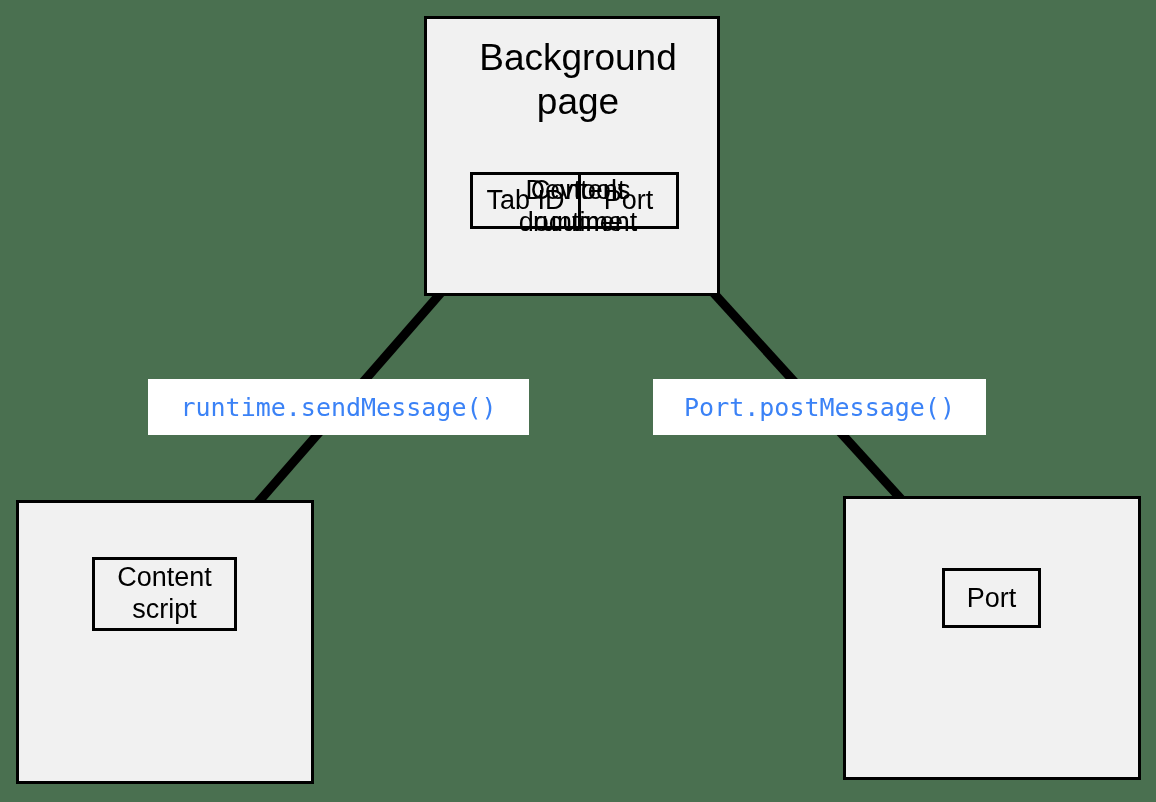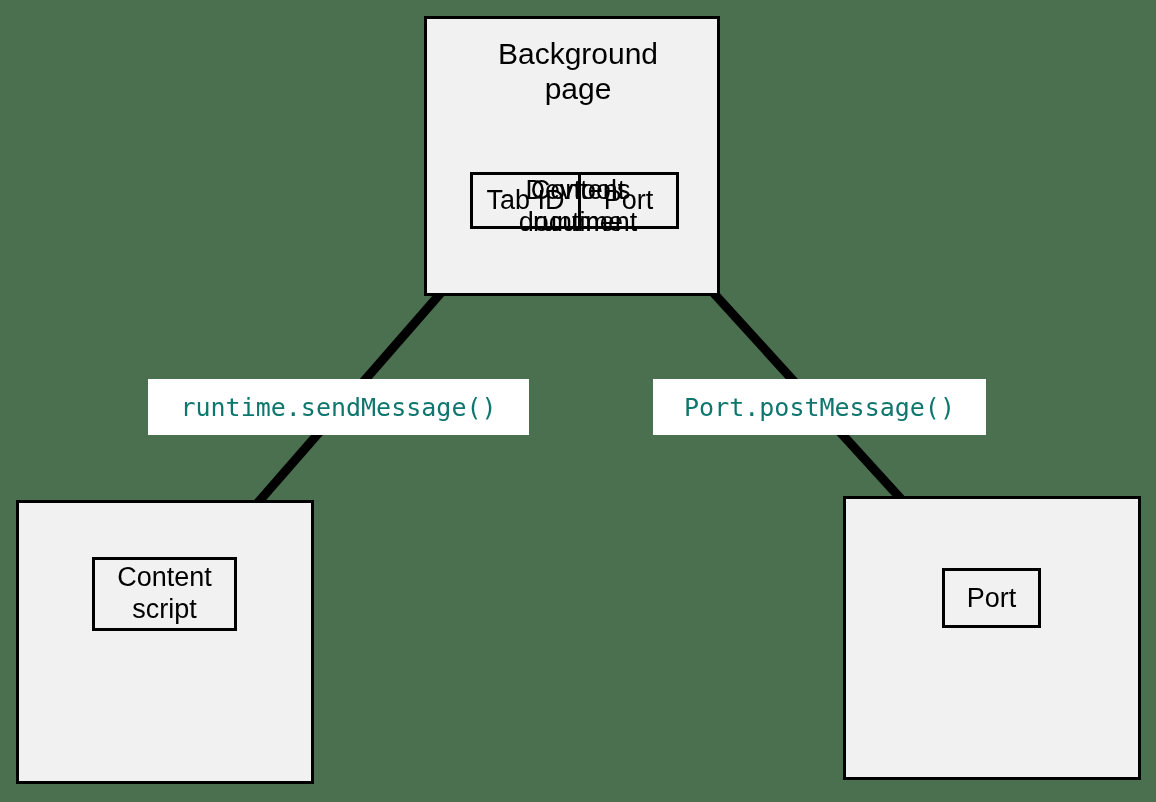--- a/index.html
+++ b/index.html
@@ -47,21 +47,21 @@
   }
   
   #bg-page {
     left: 424px;
     top: 16px;
     width: 296px;
     height: 280px;
   }
   #bg-page-title {
     top: 36px;
-    font-size: 30px;
+    font-size: 37px;
   }
   
   #kv-table {
     position: absolute;
     left: 470px;
     top: 172px;
     width: 209px;
     height: 57px;
     display: flex;
     border: 3px solid #000;
@@ -118,21 +118,21 @@
     left: 942px;
     top: 568px;
     width: 99px;
     height: 60px;
     font-size: 27px;
   }
   
   .edge-label {
     position: absolute;
     background: #ffffff;
-    color: #0f766e;
+    color: #3b82f6;
     display: flex;
     align-items: center;
     justify-content: center;
     font-family: "DejaVu Sans Mono", "Liberation Mono", monospace;
     font-size: 25px;
     letter-spacing: 0px;
     box-sizing: border-box;
   }
   #label-send {
     left: 148px;

